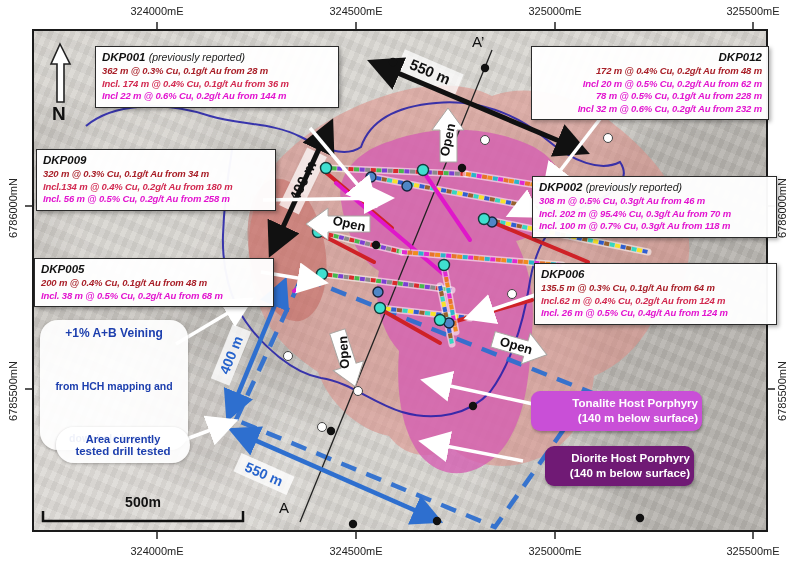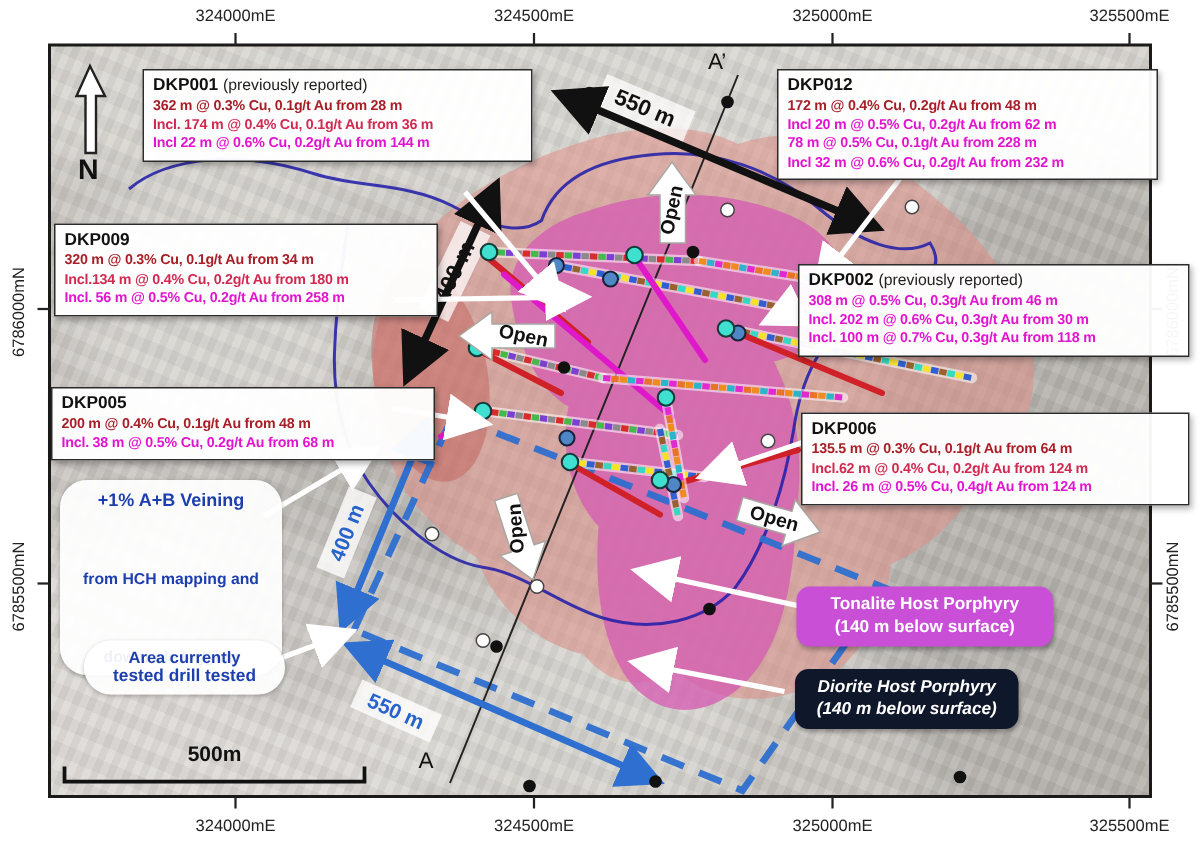--- a/index.html
+++ b/index.html
@@ -5,29 +5,29 @@
   html,body{margin:0;padding:0;background:#fff;}
   #stage{position:relative;width:800px;height:574px;font-family:"Liberation Sans",sans-serif;overflow:hidden;background:#fff;}
   #sat{position:absolute;left:33px;top:30px;width:734px;height:501px;background:#c9c6c1;overflow:hidden;}
   #sat .grain{position:absolute;inset:0;background-image:
     repeating-linear-gradient(113deg, rgba(255,255,255,.07) 0 5px, rgba(90,88,85,.06) 5px 10px),
     repeating-linear-gradient(23deg, rgba(255,255,255,.05) 0 9px, rgba(60,60,60,.045) 9px 18px);}
   .tex{position:absolute;filter:blur(12px);border-radius:40%;}
   svg{position:absolute;left:0;top:0;}
   .ax{position:absolute;font-size:11px;color:#222;text-align:center;width:80px;}
   .axr{position:absolute;font-size:11px;color:#222;text-align:center;width:70px;height:14px;transform:rotate(-90deg);}
-  .callout{position:absolute;background:rgba(255,255,255,.96);border:1.6px solid #2b2b2b;box-shadow:1.5px 2px 4px rgba(0,0,0,.3);padding:3px 22px 4px 6px;line-height:1.32;}
+  .callout{position:absolute;background:rgba(255,255,255,.96);border:1.6px solid #2b2b2b;box-shadow:1.5px 2px 4px rgba(0,0,0,.3);padding:3px 6px 4px 6px;line-height:1.32;font-style:italic;}
   .co-title{font-size:11.5px;font-weight:700;color:#111;}
   .co-suffix{font-weight:400;font-size:10.5px;color:#222;}
   .co-line{font-size:9.5px;font-weight:700;letter-spacing:-0.15px;white-space:nowrap;}
   .total{color:#a81e27;} .incl{color:#d22950;} .high{color:#e214cf;}
   .bluenote{position:absolute;background:rgba(255,255,255,.93);border-radius:18px;color:#1d3fae;text-align:center;padding:6px 4px;box-shadow:0 1px 3px rgba(0,0,0,.25);}
   .bn-b{font-size:12px;font-weight:700;}
   .bn-s{font-size:10.5px;font-weight:700;margin-top:40px;}
-  .pill{position:absolute;border-radius:9px;color:#fff;text-align:center;font-weight:700;font-size:11.5px;line-height:1.3;padding:5px 4px;box-shadow:1px 2px 3px rgba(0,0,0,.3);}
+  .pill{position:absolute;border-radius:9px;color:#fff;text-align:right;font-weight:700;font-size:11.5px;line-height:1.3;padding:5px 4px;box-shadow:1px 2px 3px rgba(0,0,0,.3);}
   .seclab{position:absolute;font-size:15px;color:#111;}
   .nlab{position:absolute;font-size:19px;font-weight:800;color:#111;}
   .mt-black{font:700 15px "Liberation Sans",sans-serif;fill:#111;}
   .mt-blue{font:700 14px "Liberation Sans",sans-serif;fill:#2663cc;}
   .open-t{font:700 13px "Liberation Sans",sans-serif;fill:#111;}
   .sb{font:700 14px "Liberation Sans",sans-serif;fill:#111;}
 </style>
 </head>
 <body>
 
@@ -433,51 +433,51 @@
     <div class="co-title"><span>DKP009</span></div>
     <div class="co-line total">320 m @ 0.3% Cu, 0.1g/t Au from 34 m</div>
     <div class="co-line incl">Incl.134 m @ 0.4% Cu, 0.2g/t Au from 180 m</div>
     <div class="co-line high">Incl. 56 m @ 0.5% Cu, 0.2g/t Au from 258 m</div>
   </div>
   <div class="callout" style="left:34px;top:238px;width:226px;margin-top:20px;">
     <div class="co-title"><span>DKP005</span></div>
     <div class="co-line total">200 m @ 0.4% Cu, 0.1g/t Au from 48 m</div>
     <div class="co-line high">Incl. 38 m @ 0.5% Cu, 0.2g/t Au from 68 m</div>
   </div>
-  <div class="callout" style="left:518px;top:46px;width:224px;">
+  <div class="callout" style="left:531px;top:46px;width:224px;text-align:right;">
     <div class="co-title"><span>DKP012</span></div>
     <div class="co-line total">172 m @ 0.4% Cu, 0.2g/t Au from 48 m</div>
     <div class="co-line high">Incl 20 m @ 0.5% Cu, 0.2g/t Au from 62 m</div>
     <div class="co-line high">78 m @ 0.5% Cu, 0.1g/t Au from 228 m</div>
     <div class="co-line high">Incl 32 m @ 0.6% Cu, 0.2g/t Au from 232 m</div>
   </div>
   <div class="callout" style="left:532px;top:176px;width:231px;">
     <div class="co-title"><span>DKP002</span> <span class="co-suffix">(previously reported)</span></div>
     <div class="co-line high">308 m @ 0.5% Cu, 0.3g/t Au from 46 m</div>
-    <div class="co-line high">Incl. 202 m @ 0.6% Cu, 0.3g/t Au from 30 m</div>
+    <div class="co-line high">Incl. 202 m @ 95.4% Cu, 0.3g/t Au from 70 m</div>
     <div class="co-line high">Incl. 100 m @ 0.7% Cu, 0.3g/t Au from 118 m</div>
   </div>
-  <div class="callout" style="left:534px;top:275px;width:229px;">
+  <div class="callout" style="left:534px;top:263px;width:229px;">
     <div class="co-title"><span>DKP006</span></div>
     <div class="co-line total">135.5 m @ 0.3% Cu, 0.1g/t Au from 64 m</div>
     <div class="co-line incl">Incl.62 m @ 0.4% Cu, 0.2g/t Au from 124 m</div>
     <div class="co-line high">Incl. 26 m @ 0.5% Cu, 0.4g/t Au from 124 m</div>
   </div>
 
   <div class="bluenote" style="left:40px;top:320px;width:140px;">
     <div class="bn-b">+1% A+B Veining</div>
     <div class="bn-s">from HCH mapping and</div>
     <div class="bn-s">downhole logging</div>
   </div>
   <div class="bluenote" style="left:56px;top:427px;width:126px;">
     <div class="bn-b" style="font-size:11px;">Area currently</div>
     <div class="bn-b" style="font-size:11.5px;">tested drill tested</div>
   </div>
 
   <div class="pill" style="left: 531px; top: 391px; width: 163px; background: rgb(201, 79, 215);">
     <div>Tonalite Host Porphyry</div>
     <div>(140 m below surface)</div>
   </div>
-  <div class="pill" style="left: 530px; top: 446px; width: 141px; background: #0f172a; font-style: italic;">
+  <div class="pill" style="left: 545px; top: 446px; width: 141px; background: #701a75;">
     <div>Diorite Host Porphyry</div>
     <div>(140 m below surface)</div>
   </div>
 </div>
 
 </body></html>

